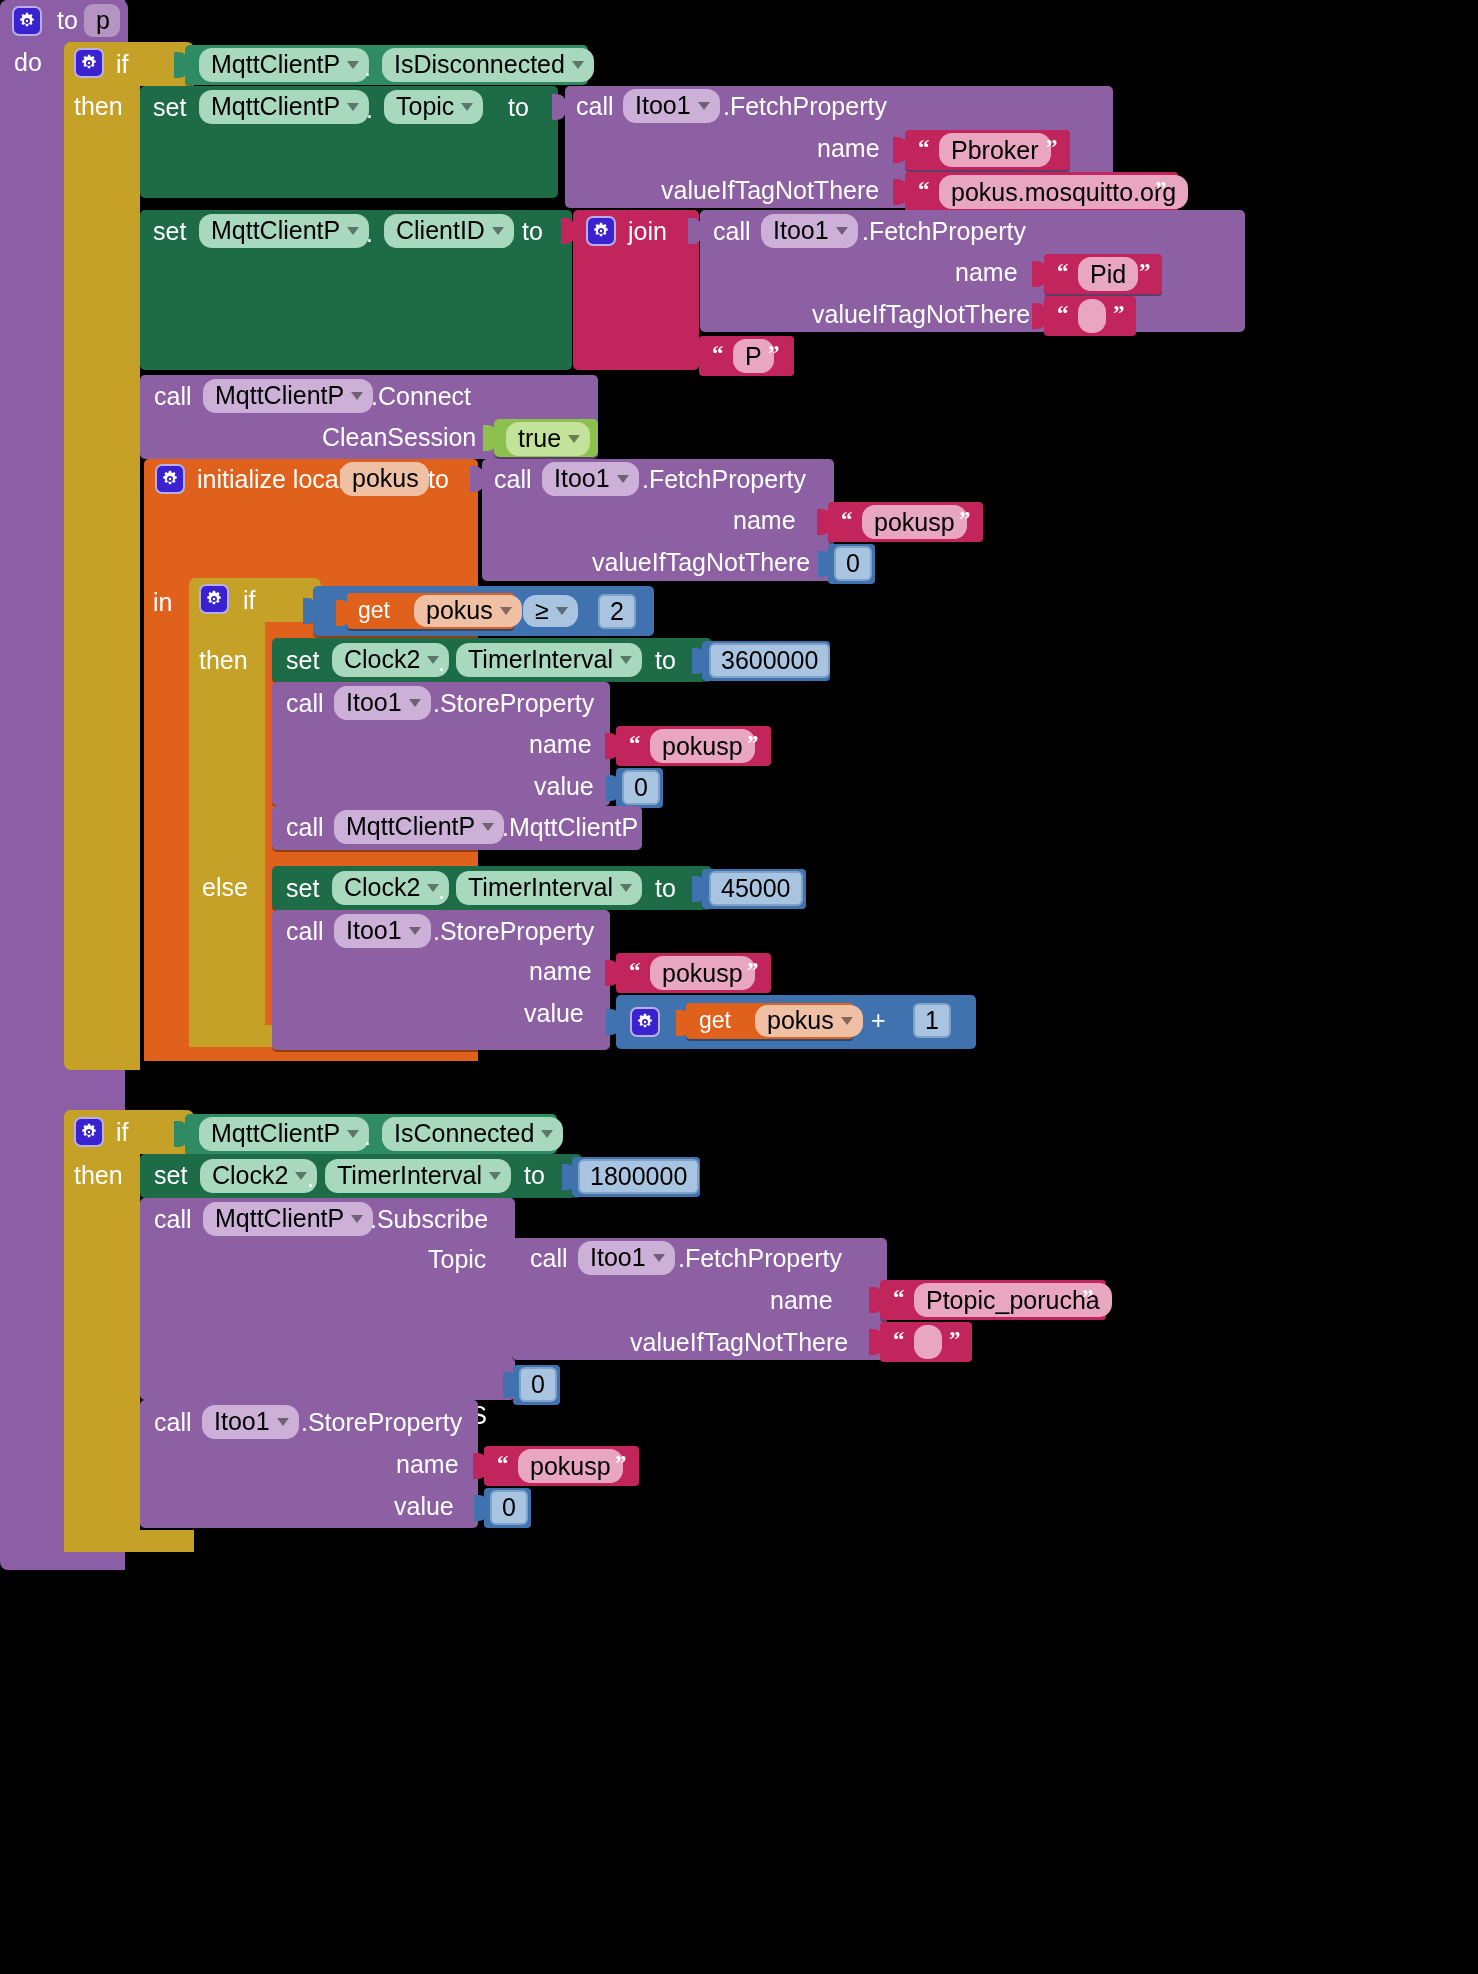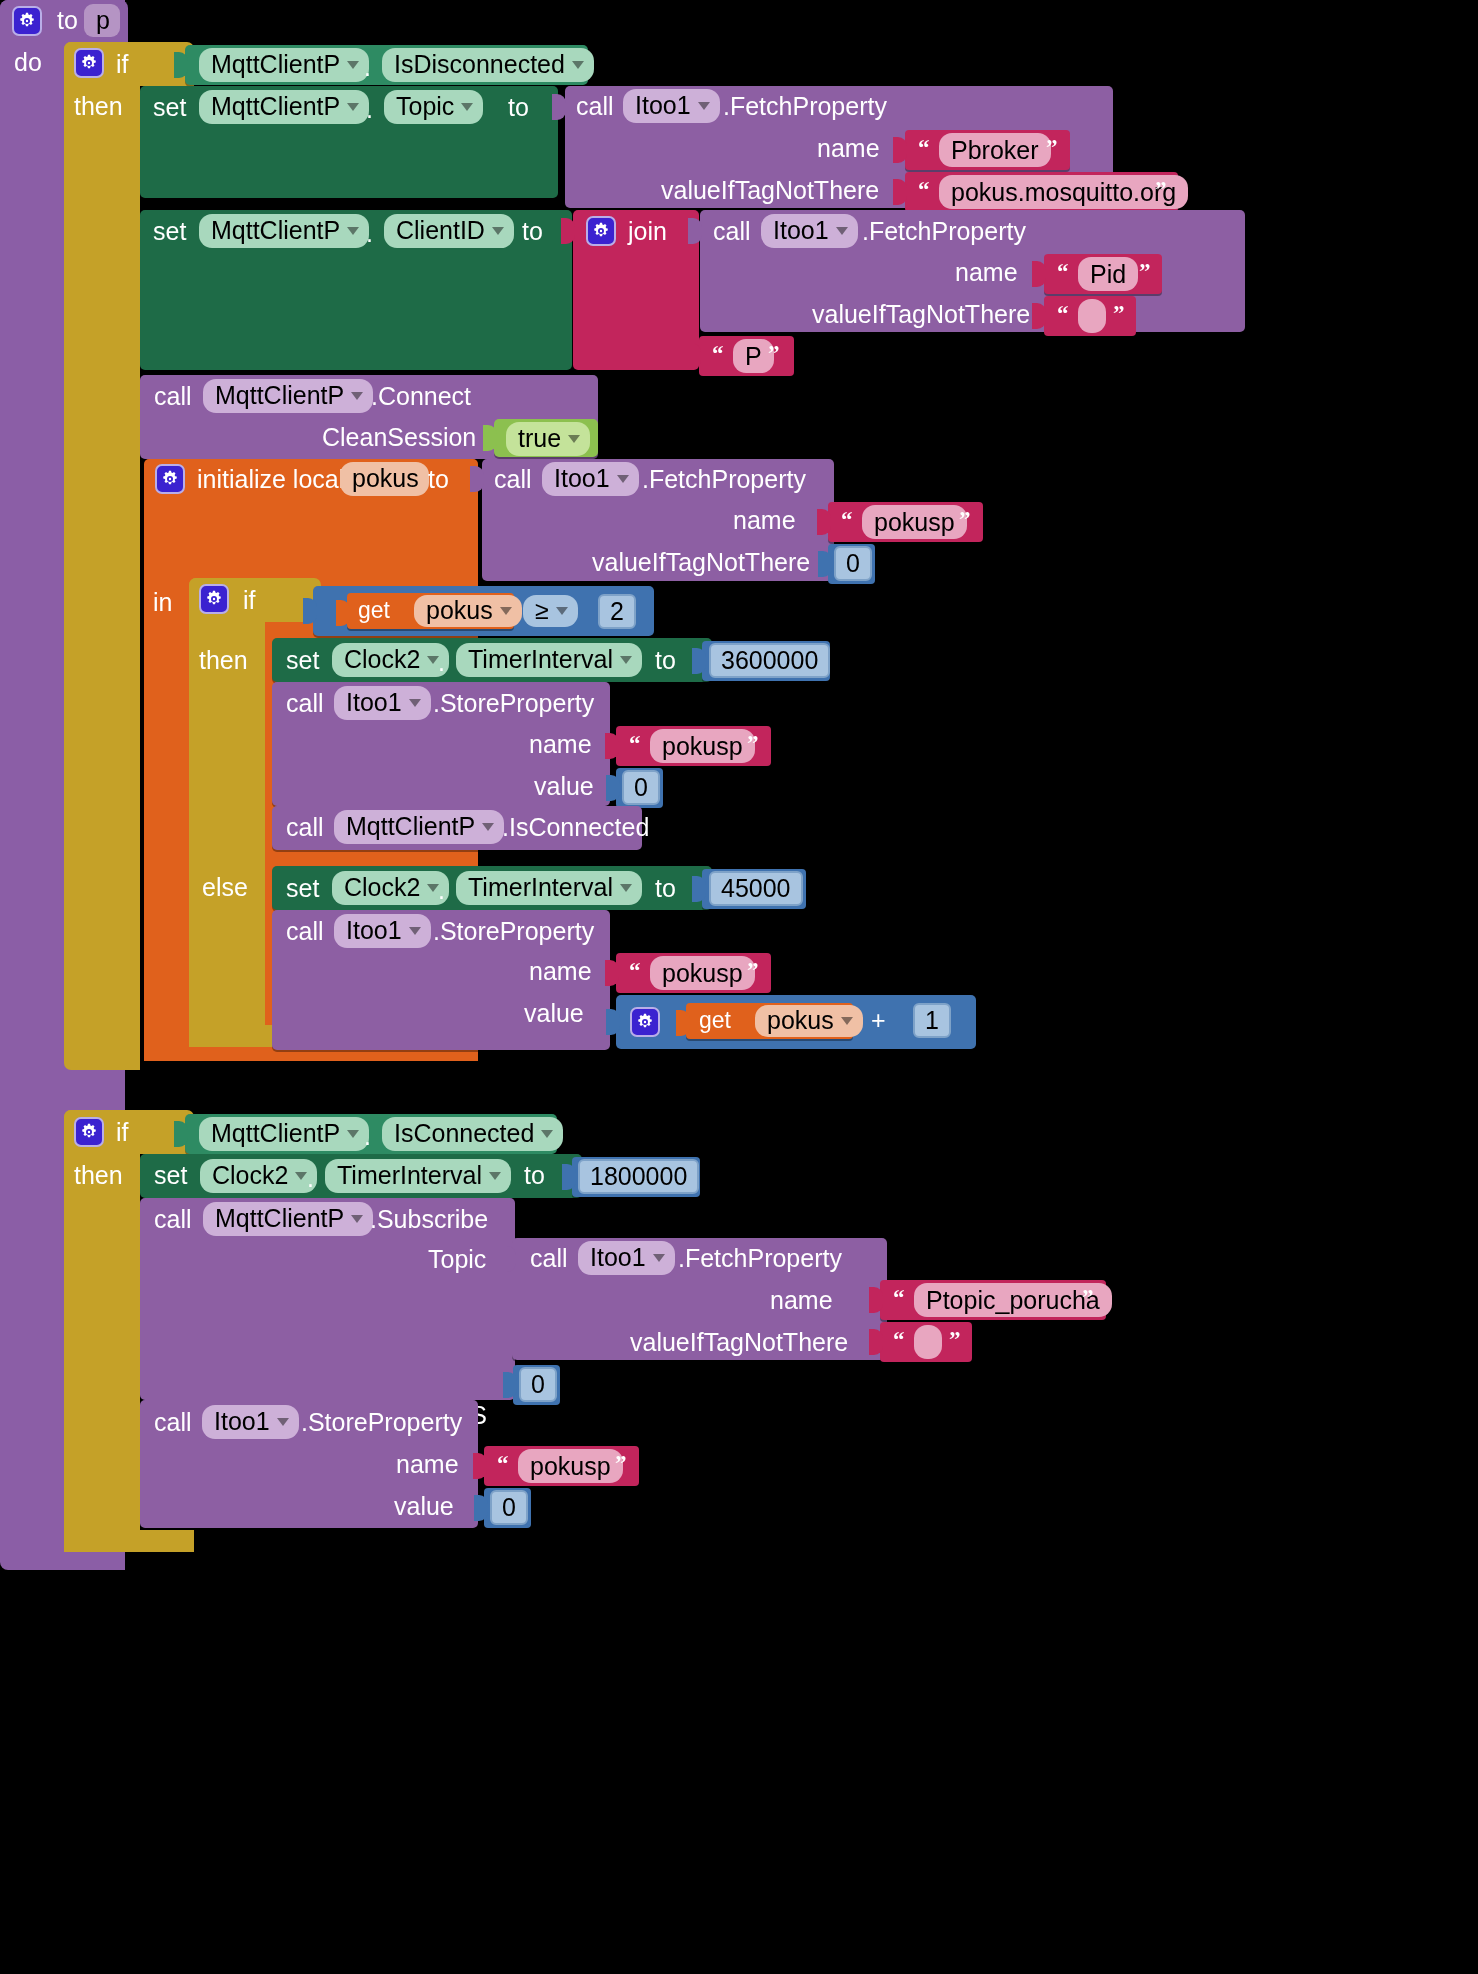--- a/index.html
+++ b/index.html
@@ -306,21 +306,21 @@
 <div class="numfld" style="left:622px;top:770px;height:35px;">
   <span>0</span>
 </div>
 
 <div class="blk c-call shadow-b" style="left:272px;top:806px;width:370px;height:44px;border-radius:5px;"></div>
 <span class="lbl" style="left:286px;top:815px;">call</span>
 <div class="fld p" style="left:334px;top:810px;">
   <span>MqttClientP</span>
   <span class="caret"></span>
 </div>
-<span class="lbl" style="left:502px;top:815px;">.IsConnected</span>
+<span class="lbl" style="left:502px;top:815px;">.MqttClientP</span>
 
 <div class="blk c-setter shadow-b" style="left:272px;top:866px;width:440px;height:44px;border-radius:5px;"></div>
 <span class="lbl" style="left:286px;top:876px;">set</span>
 <div class="fld g" style="left:332px;top:871px;">
   <span>Clock2</span>
   <span class="caret"></span>
 </div>
 <span class="lbl" style="left:438px;top:878px;">.</span>
 <div class="fld g" style="left:456px;top:871px;">
   <span>TimerInterval</span>

